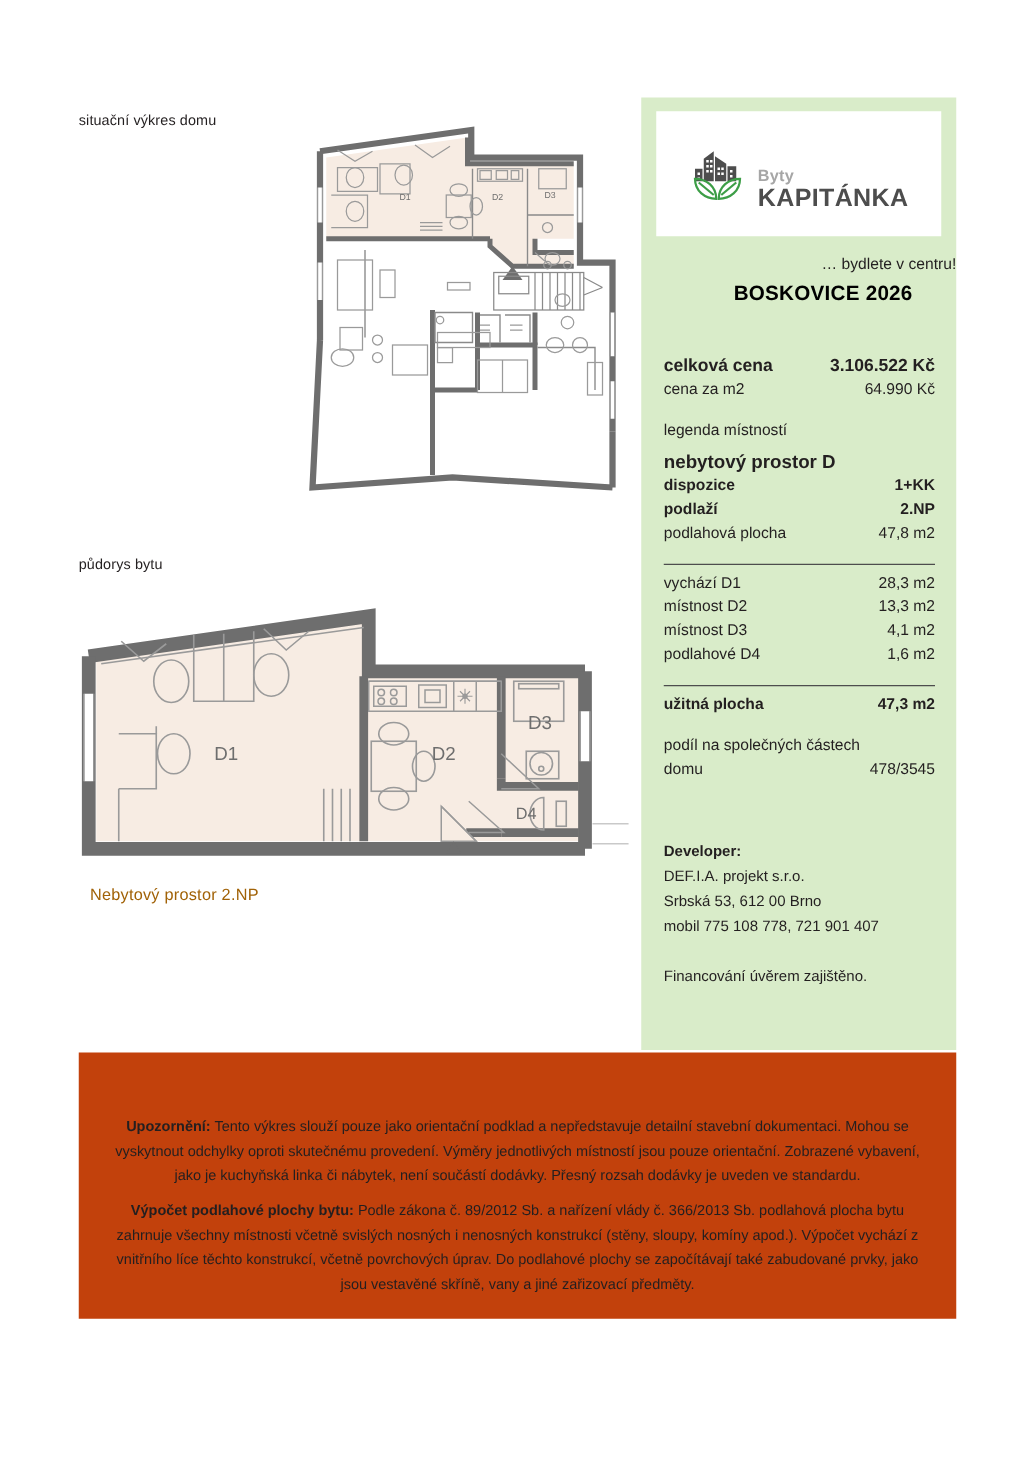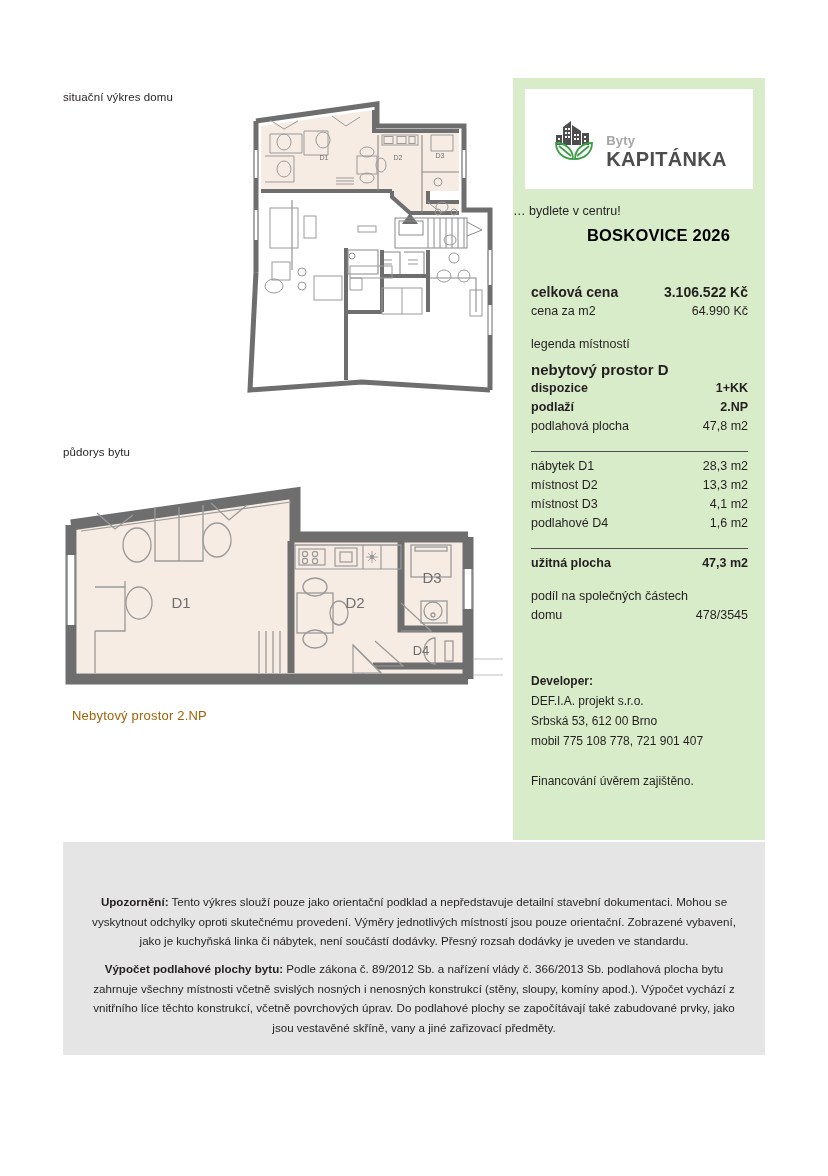--- a/index.html
+++ b/index.html
@@ -93,21 +93,21 @@
     font-size: 20px;
     color: #4d4d4d;
     font-weight: 700;
     letter-spacing: .3px;
   }
 
   .tagline {
     position: absolute;
     left: 0; right: 0;
     top: 126px;
-    text-align: left;
+    text-align: right;
     font-size: 12.5px;
     color: #231f20;
   }
   .project {
     position: absolute;
     left: 0; right: 0;
     top: 148px;
     text-align: center;
     font-size: 16.5px;
     font-weight: 700;
@@ -157,21 +157,21 @@
   .dev-block .hd { font-weight: 700; }
   .dev-fin { margin-top: 20px; }
 
   
   .bottom-band {
     position: absolute;
     left: 63px;
     top: 842px;
     width: 702px;
     height: 213px;
-    background: #e5e5e5;
+    background: #c2410c;
   }
   .note {
     position: absolute;
     left: 22px;
     width: 658px;
     text-align: center;
     font-size: 11.6px;
     line-height: 19.5px;
     color: #231f20;
   }
@@ -494,21 +494,21 @@
     </div>
     <div class="row">
       <span class="k">podlahová plocha</span>
       <span class="v">47,8 m2</span>
     </div>
 
     <div class="spacer-8"></div>
     <div class="rule"></div>
 
     <div class="row">
-      <span class="k">nábytek D1</span>
+      <span class="k">vychází D1</span>
       <span class="v">28,3 m2</span>
     </div>
     <div class="row">
       <span class="k">místnost D2</span>
       <span class="v">13,3 m2</span>
     </div>
     <div class="row">
       <span class="k">místnost D3</span>
       <span class="v">4,1 m2</span>
     </div>

